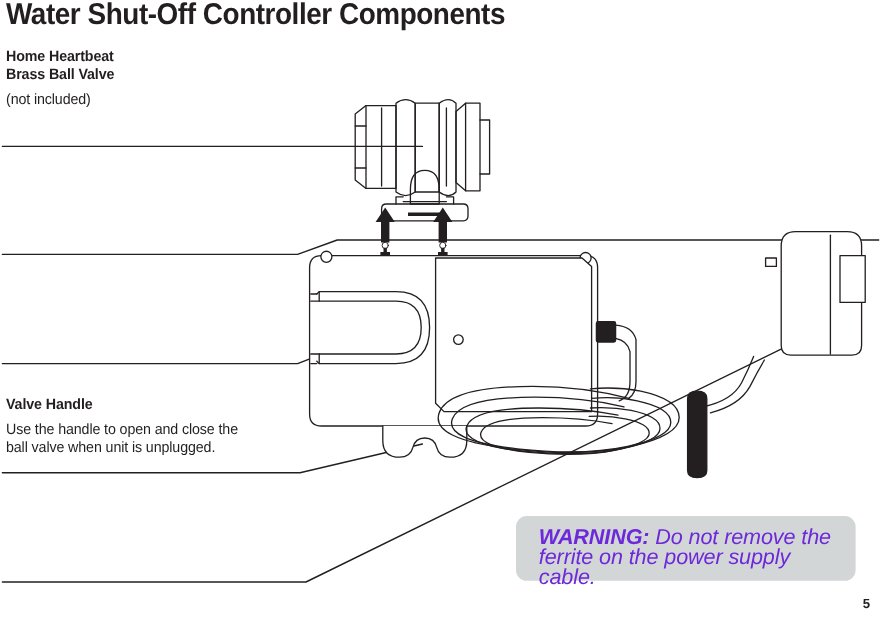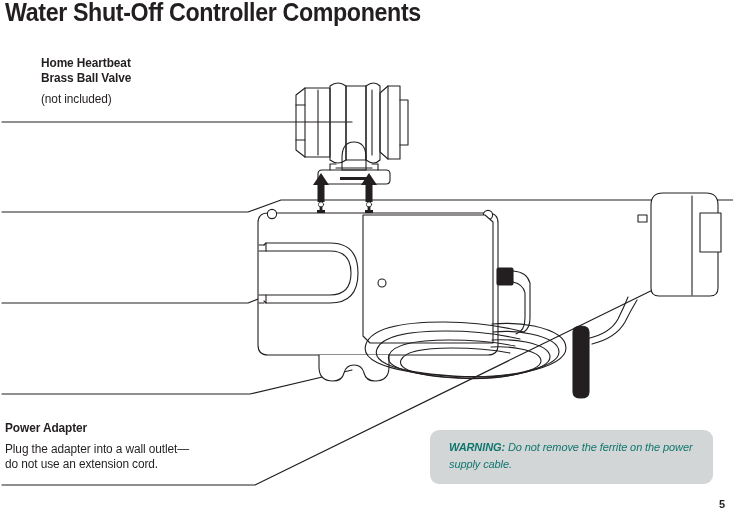--- a/index.html
+++ b/index.html
@@ -69,24 +69,24 @@
     left: 430px;
     top: 430px;
     width: 283px;
     height: 54px;
     background: #d3d6d7;
     border-radius: 9px;
     box-sizing: border-box;
     padding: 9px 14px 0 19px;
   }
   #warning-text {
-    font-size: 11px;
+    font-size: 18px;
     font-style: italic;
     line-height: 17px;
-    color: #0f766e;
+    color: #6d28d9;
     letter-spacing: -0.1px;
   }
   #warning-label {
     font-weight: bold;
     font-style: italic;
   }
 
   
   #page-number {
     position: absolute;
@@ -106,34 +106,34 @@
     height: 516px;
   }
 </style>
 </head>
 <body>
 
 <div id="page">
 
   <div id="page-title">Water Shut-Off Controller Components</div>
 
-  <div class="callout" style="top:56px;margin-left:36px;">
+  <div class="callout" style="top:40px;">
     <div class="callout-head">Home Heartbeat
 Brass Ball Valve</div>
     <div class="callout-body gap-top">(not included)</div>
   </div>
 
 
 
-
-  <div class="callout" style="top:421px;">
-    <div class="callout-head">Power Adapter</div>
-    <div class="callout-body gap-top">Plug the adapter into a wall outlet—
-do not use an extension cord.</div>
+  <div class="callout" style="top:330px;">
+    <div class="callout-head">Valve Handle</div>
+    <div class="callout-body gap-top">Use the handle to open and close the
+ball valve when unit is unplugged.</div>
   </div>
+
 
   <div id="warning-box">
     <div id="warning-text"><span id="warning-label">WARNING:</span><span> Do not remove the ferrite on the power supply cable.</span></div>
   </div>
 
   <div id="page-number">5</div>
 
   <svg id="artwork" viewBox="0 0 733 516" xmlns="http://www.w3.org/2000/svg">
     <g fill="none" stroke="#231f20" stroke-width="1.1" stroke-linejoin="round" stroke-linecap="round">
 

